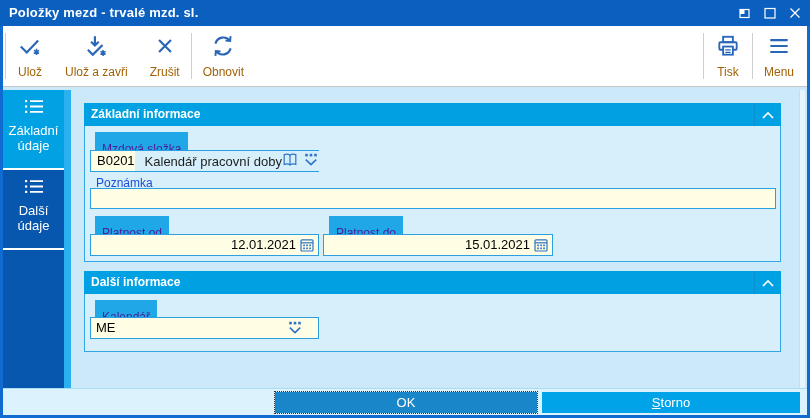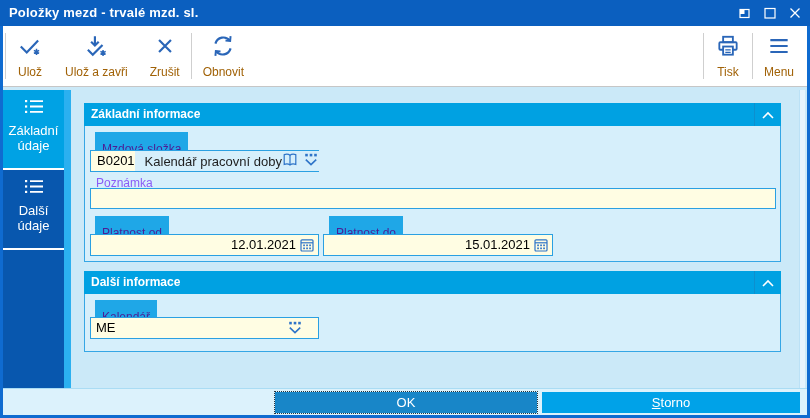--- a/index.html
+++ b/index.html
@@ -66,21 +66,21 @@
   .sec-collapse {
     position:absolute; right:0; top:0; width:27px; height:23px;
     border-left:1px solid #0D8FCE; display:flex; align-items:center; justify-content:center; cursor:default;
   }
   .sec-body { position:relative; background:#D6EFFB; border:1px solid #35A6E5; border-top:0; }
 
   .tag {
     position:absolute; display:inline-block; background:#1FA7E7; color:#4c1d95;
     font-size:12px; padding:10px 7px 2px 7px; white-space:nowrap;
   }
-  .plain-label { position:absolute; font-size:12px; color:#8b5cf6; white-space:nowrap; }
+  .plain-label { position:absolute; font-size:12px; color:#1d4ed8; white-space:nowrap; }
 
   .field {
     position:absolute; height:22px; background:#FFFDE3; border:1px solid #2AA0E2;
     font-size:13px; color:#000;
   }
   .combo { display:flex; background:transparent; }
   .combo .code { width:55px; background:#FFFDE3; line-height:20px; padding-left:6px; }
   .combo .desc { flex:1; display:flex; align-items:center; padding:0 5px 0 10px; color:#1e1e1e; background:#D6EFFB; }
   .combo .desc .dtext { white-space:nowrap; }
   .combo .desc .icons { margin-left:auto; display:flex; align-items:center; gap:6px; }

